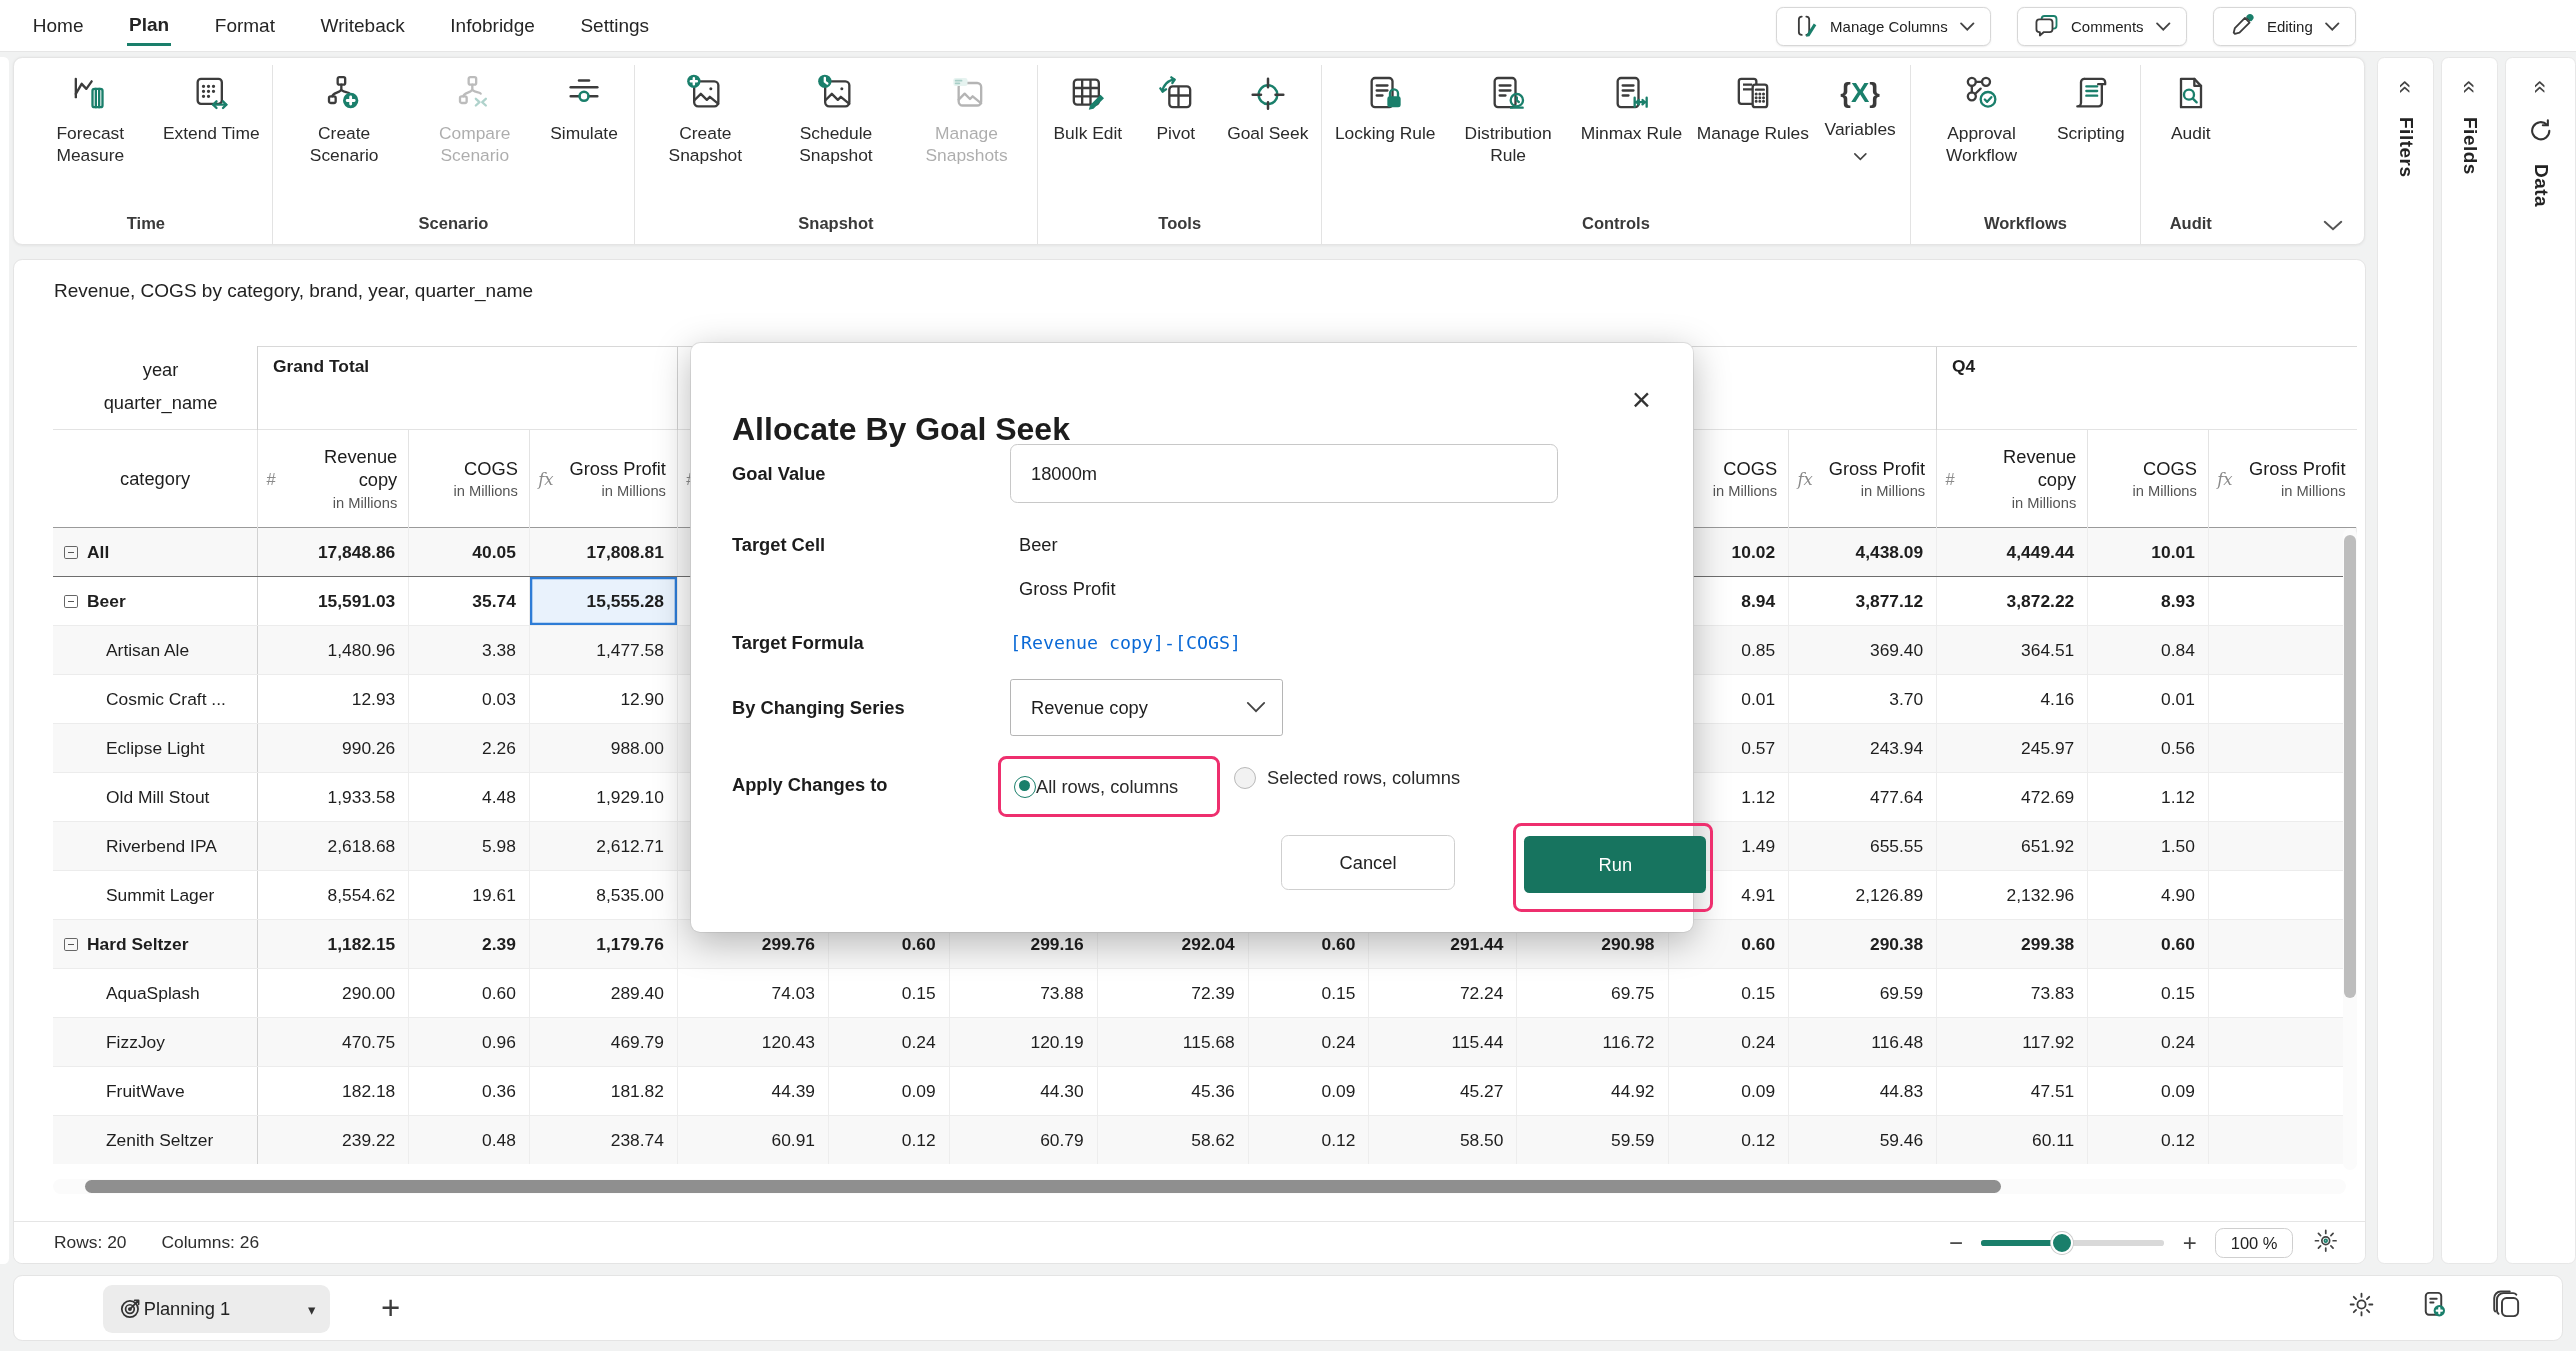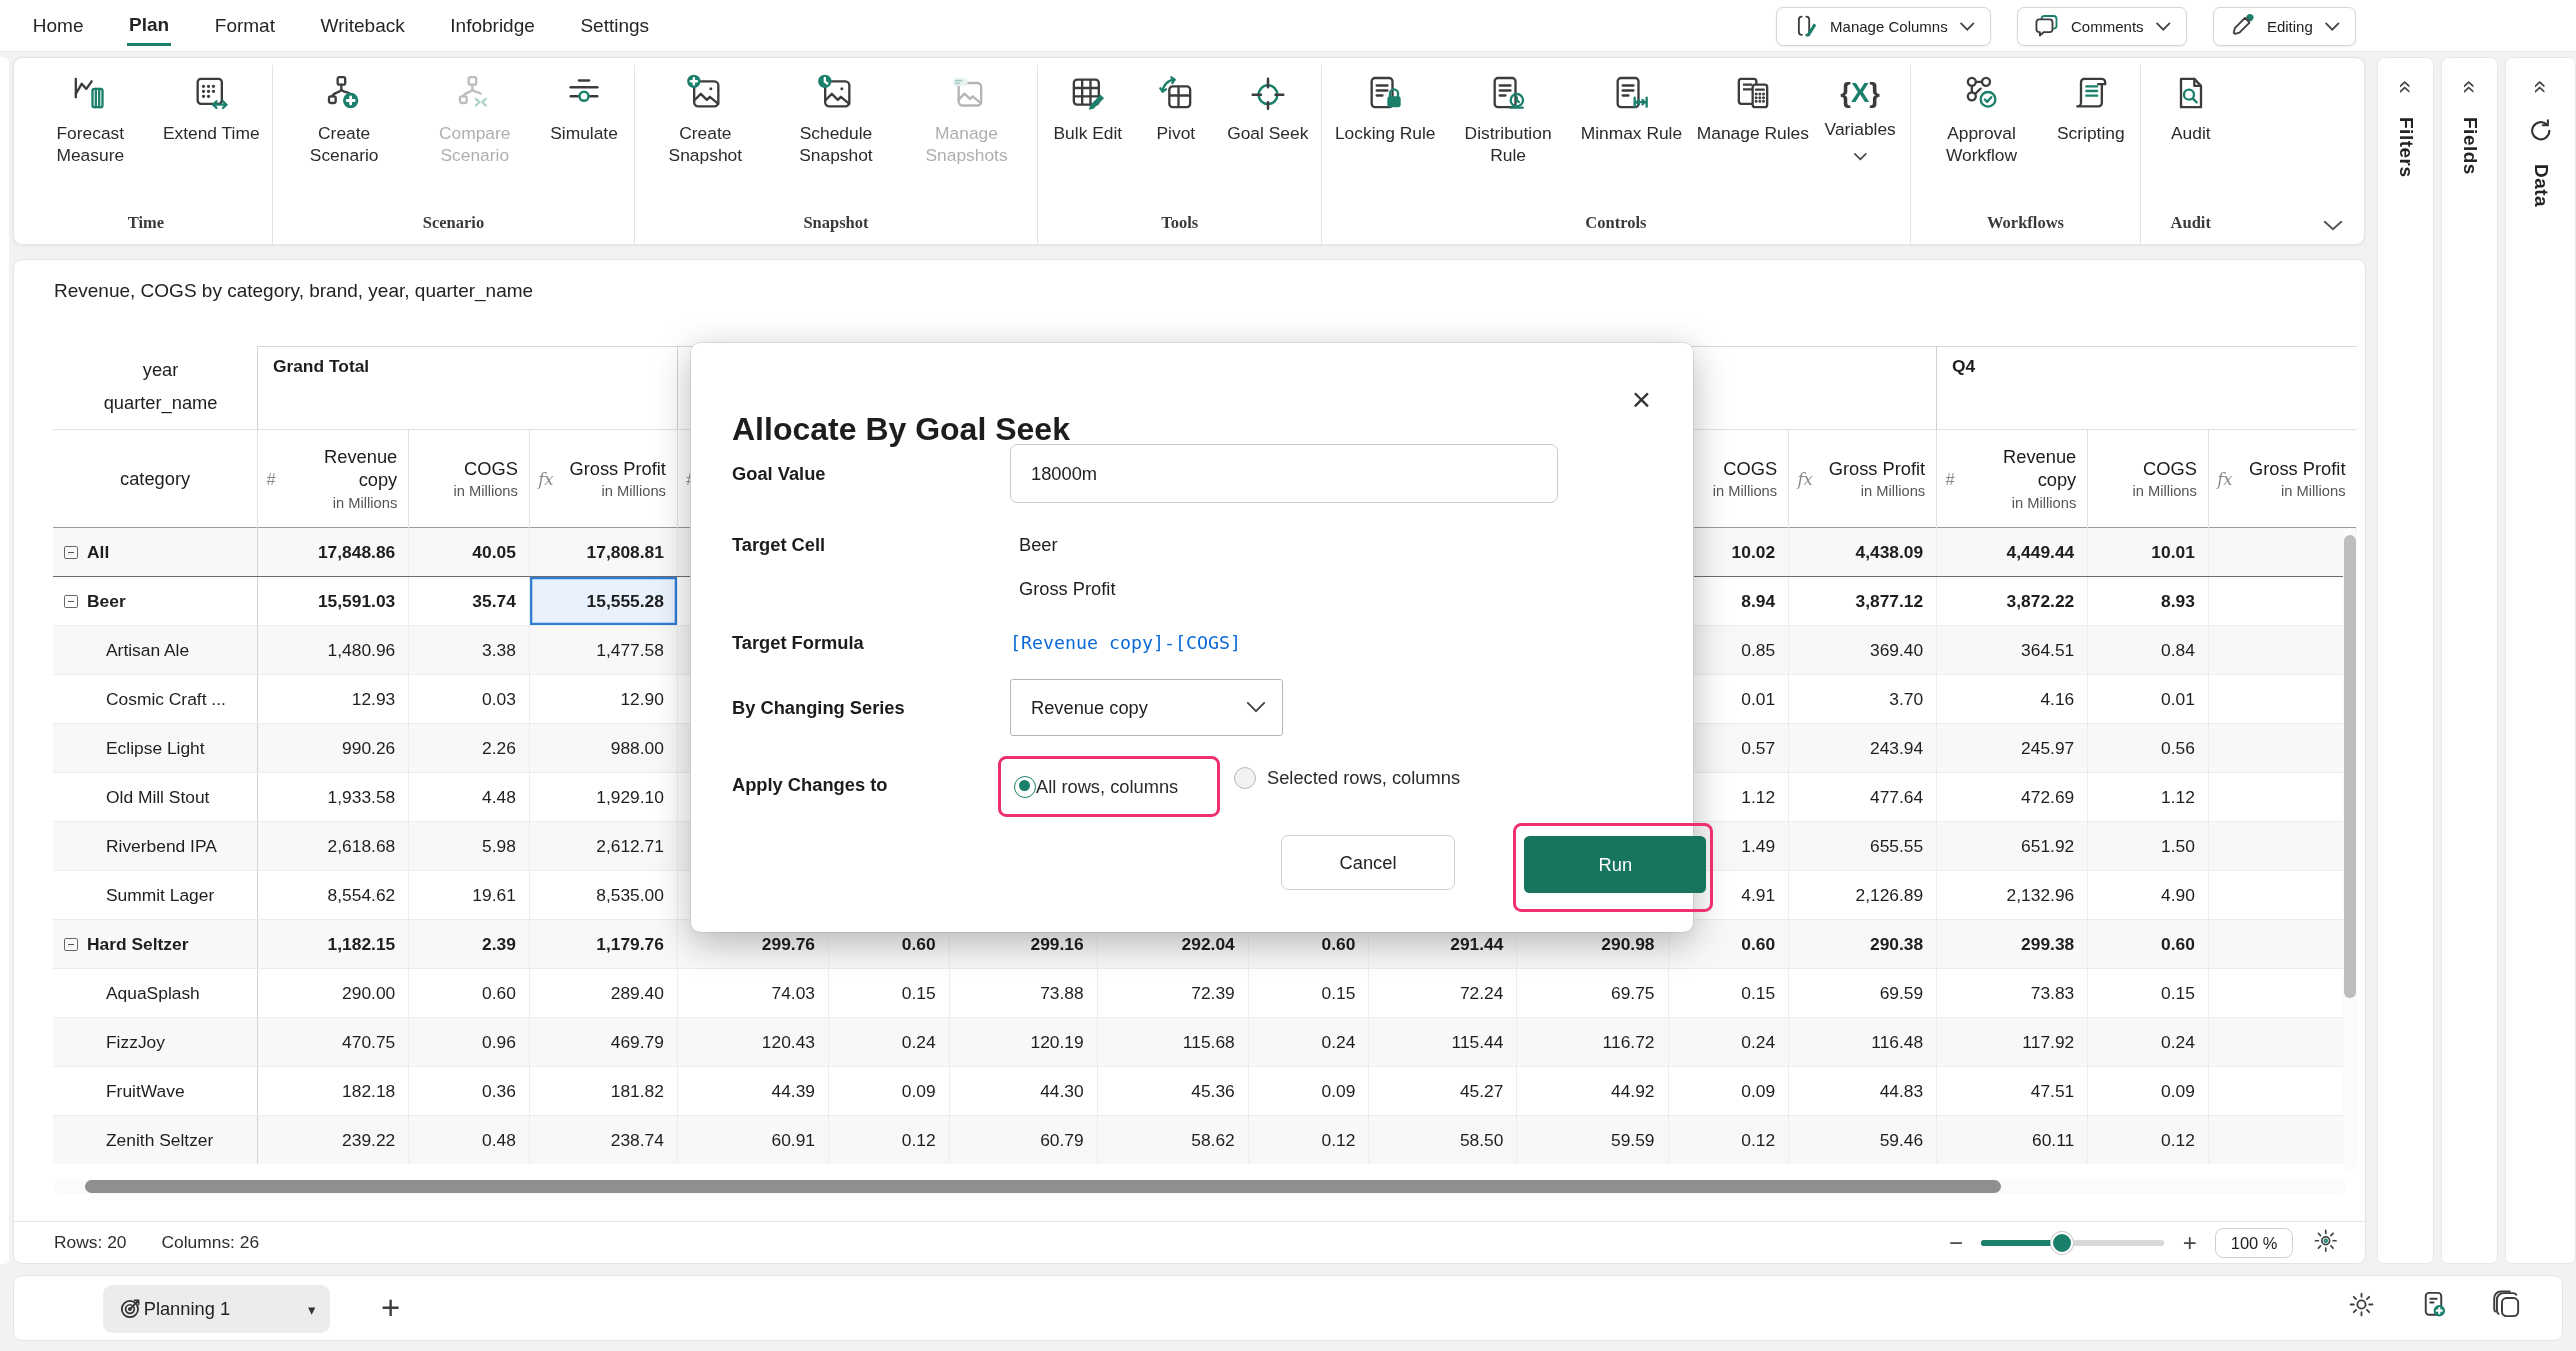--- a/index.html
+++ b/index.html
@@ -14,21 +14,21 @@
   .vc-btn span.lbl { font-size:15px; color:#222; }
 
   
   .ribbon { position:absolute; left:13px; top:57px; width:2352px; height:188px; background:#fff; border:0.9px solid #e4e4e4; border-radius:9.2px; box-shadow:0 0.9px 2.8px rgba(0,0,0,.06); display:flex; padding:7.3px 5.5px 0 5.5px; }
   .rgroup { display:flex; flex-direction:column; border-right:0.9px solid #e3e3e3; padding:0 5.5px; }
   .rgroup:last-of-type { border-right:none; }
   .rbtns { display:flex; flex:1; align-items:flex-start; }
   .rbtn { min-width:88px; max-width:138px; padding:7.3px 7.3px 0; display:flex; flex-direction:column; align-items:center; gap:7.3px; cursor:default; }
   .rbtn.disabled { opacity:.38; }
   .rbtn .rlbl { font-size:17.4px; line-height:1.25; text-align:center; color:#2b2b2b; max-width:116px; }
-  .rglabel { text-align:center; font-size:16.5px; font-weight:700; color:#3a3a3a; padding:5.5px 0 11px;font-family:Liberation Serif, serif; }
+  .rglabel { text-align:center; font-size:16.5px; font-weight:700; color:#3a3a3a; padding:5.5px 0 11px; }
   .ribbon-collapse { position:absolute; right:20px; bottom:9.2px; }
   .var-ic { font-size:27.5px; font-weight:700; color:#3a3a3a; line-height:39px; }
   .var-ic b { color:#1a7f6b; }
 
   
   .rail { position:absolute; top:57px; height:1207px; background:#fff; border-radius:7.3px; border:0.9px solid #e7e7e7; display:flex; flex-direction:column; align-items:center; padding-top:14.7px; gap:16.5px; }
   .rail .coll { font-size:24px; color:#444; transform:rotate(90deg); }
   .rail .rlabel { writing-mode:vertical-rl; font-size:19px; font-weight:700; color:#232323; letter-spacing:0.5px; }
   .edge-strip { position:absolute; left:0; top:57px; width:9.2px; height:1207px; background:#fff; border-radius:0 5.5px 5.5px 0; }
 

